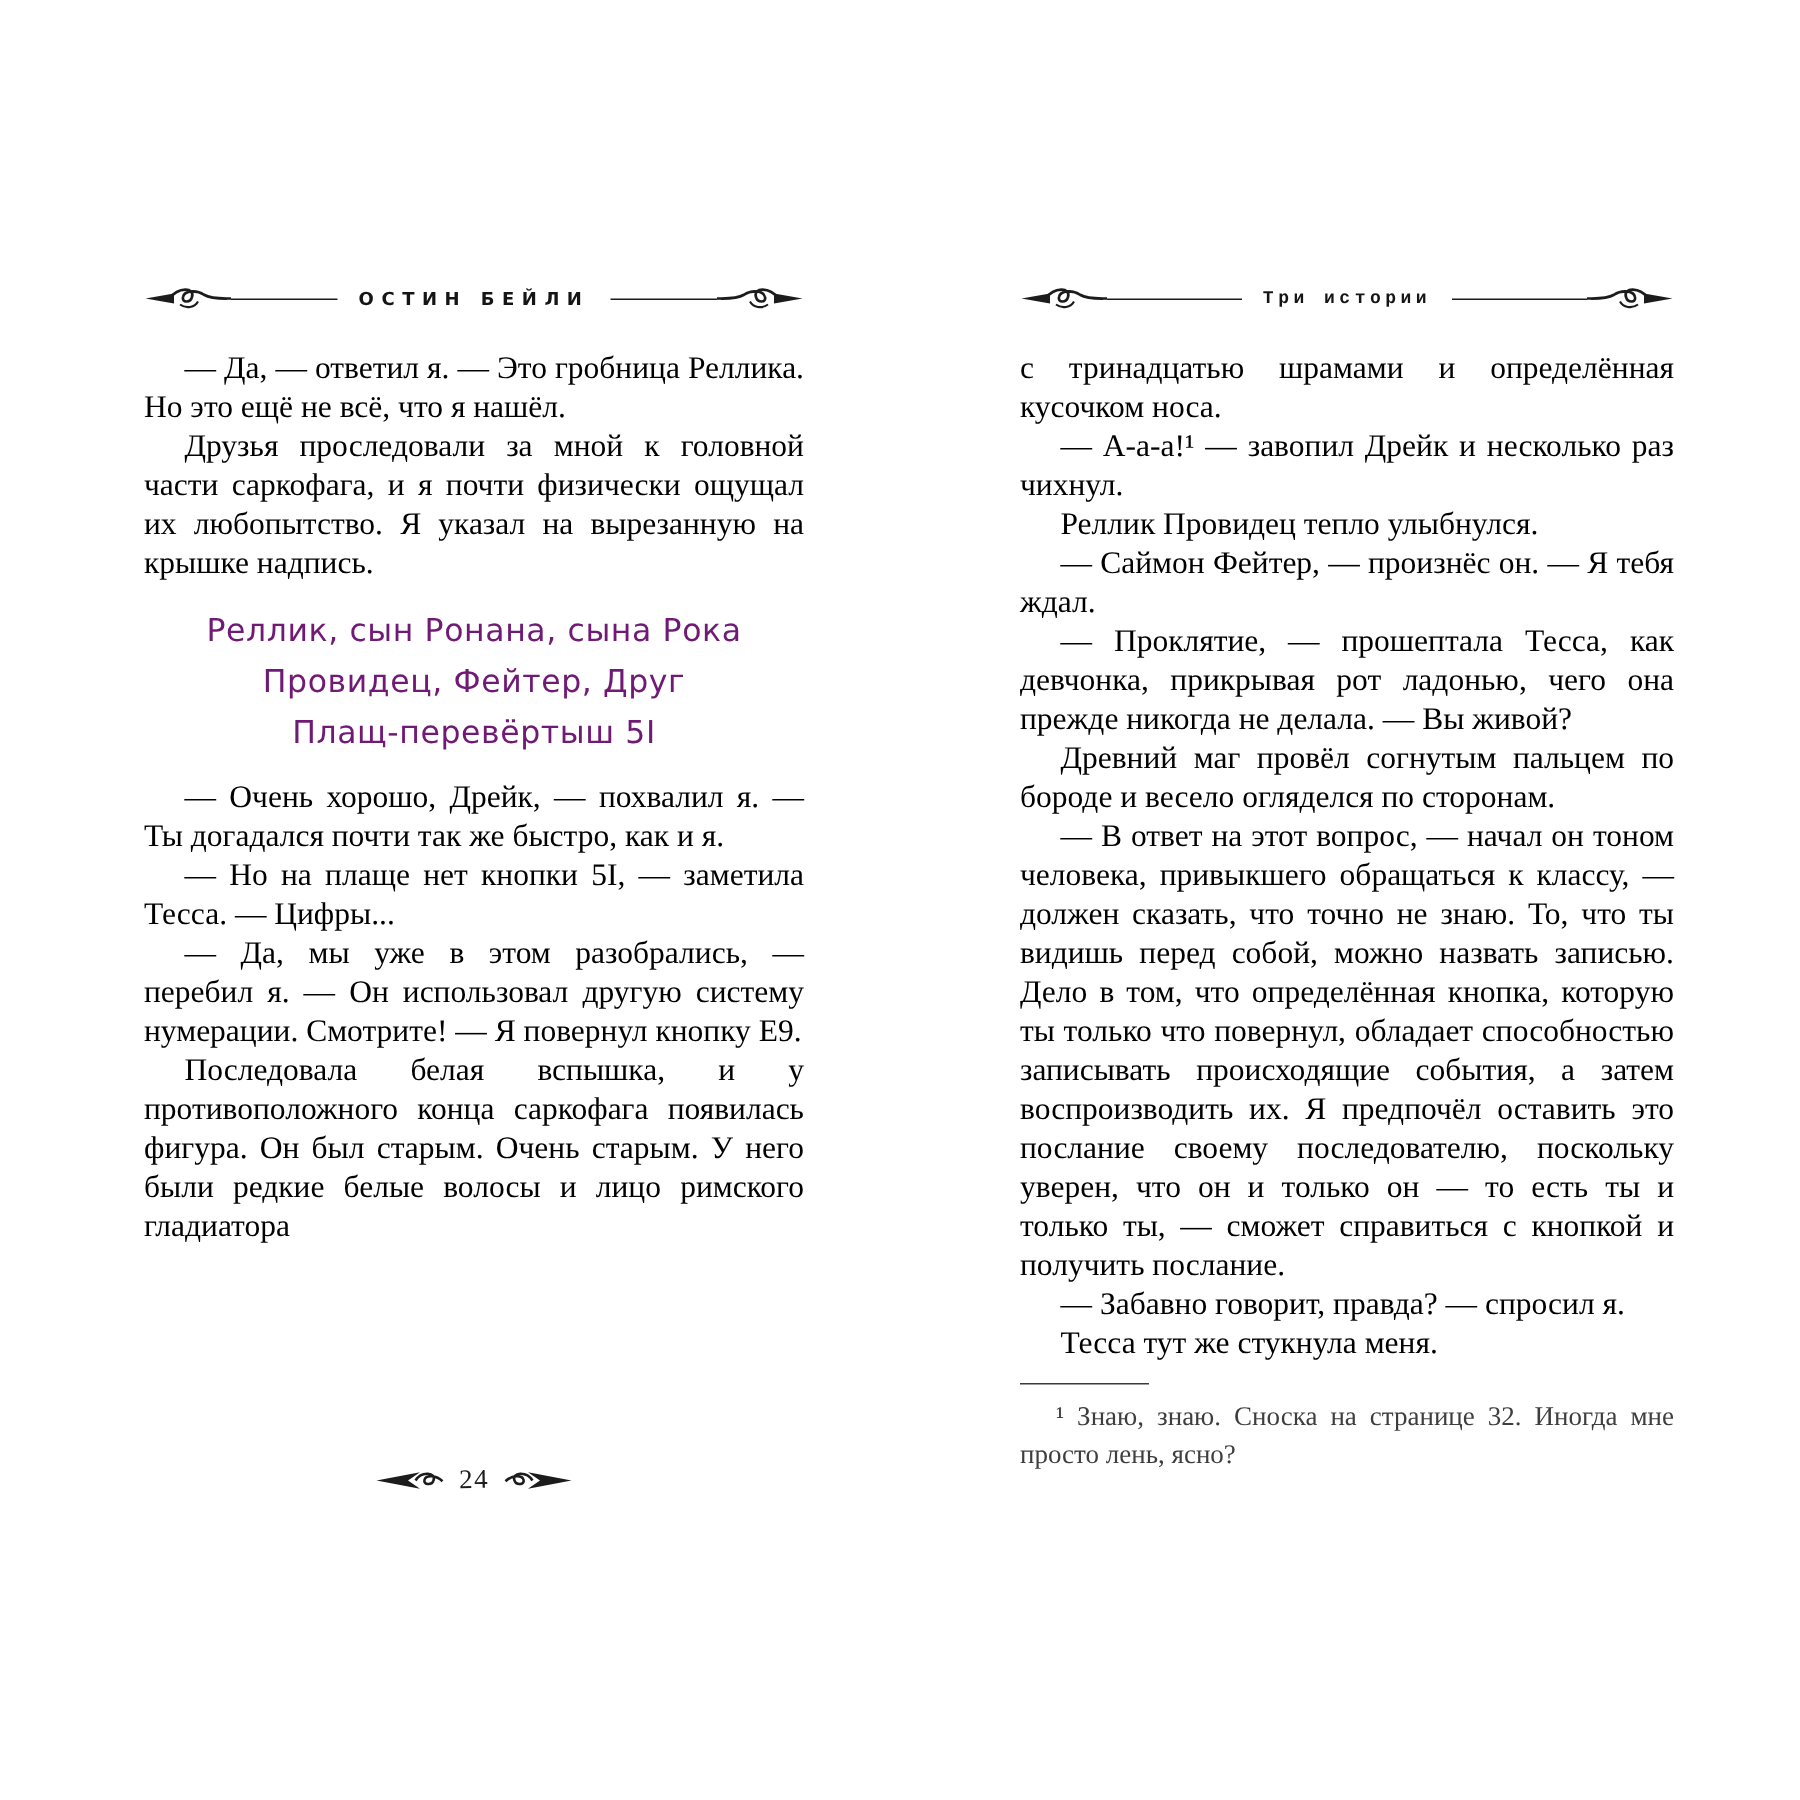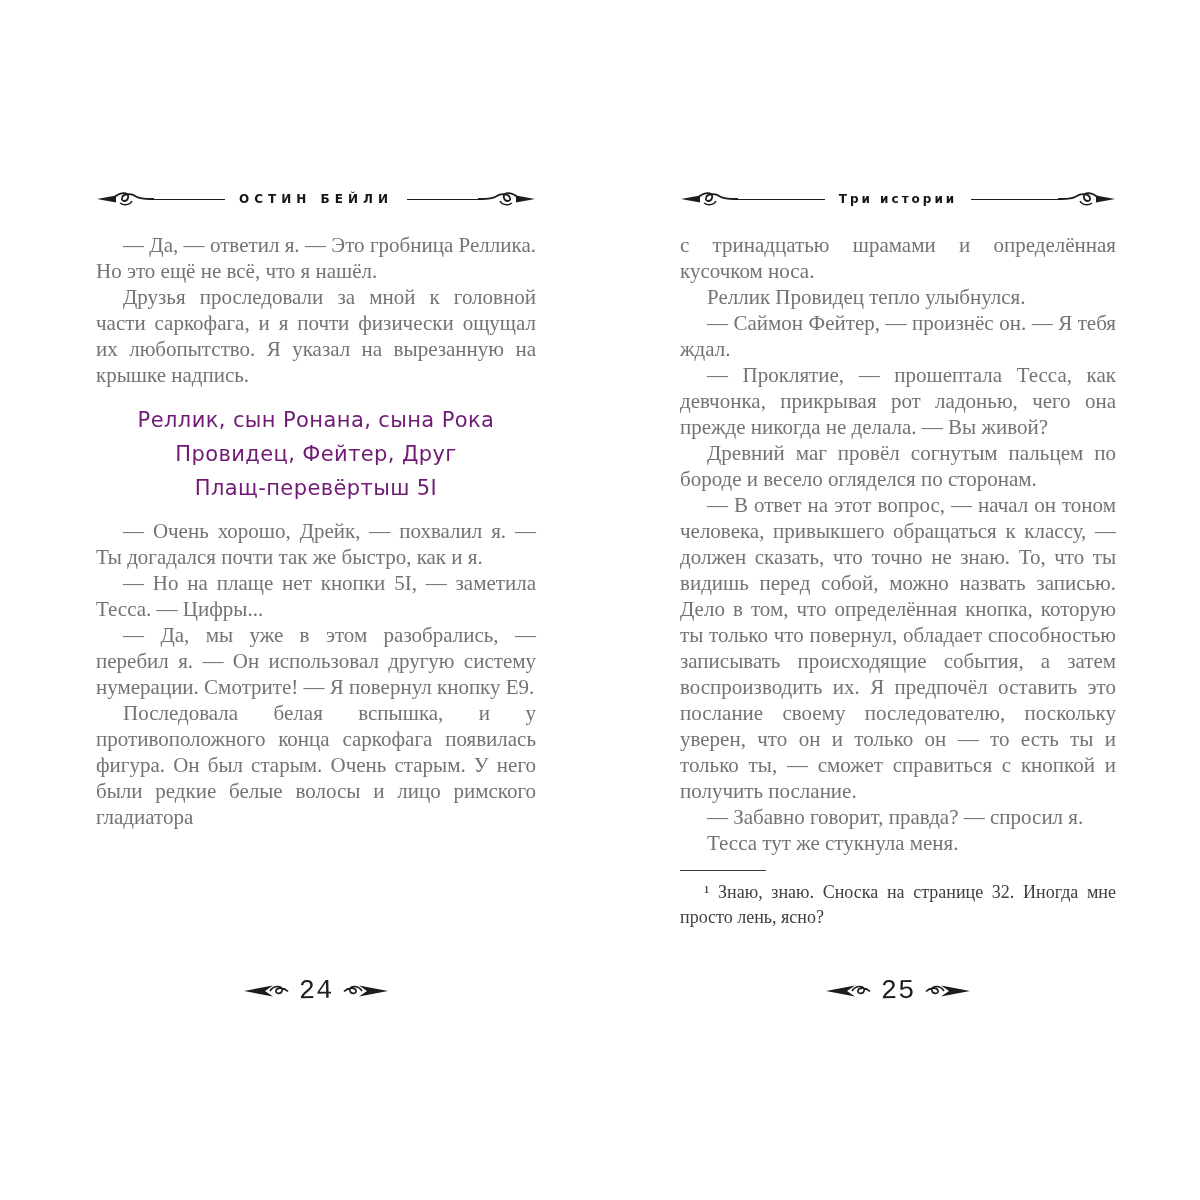--- a/index.html
+++ b/index.html
@@ -44,21 +44,21 @@
   .mirror { transform: scaleX(-1); }
 
   
   .page-body { margin-top: 22px; }
   .page-body p {
     margin: 0;
     font-size: 21px;
     line-height: 26px;
     text-align: justify;
     text-indent: 27px;
-    color: #737373;
+    color: #000000;
   }
   .page-body p.continuation { text-indent: 0; }
 
   .inscription {
     margin: 15px 0 13px 0;
     text-align: center;
     font-family: "DejaVu Sans", sans-serif;
     font-size: 21px;
     line-height: 34px;
     letter-spacing: 0.4px;
@@ -85,22 +85,22 @@
   .folio {
     position: absolute;
     top: 788px;
     left: 0; right: 0;
     display: flex;
     justify-content: center;
     align-items: center;
     gap: 10px;
   }
   .folio-number {
-    font-family: Liberation Mono, monospace;
-    font-size: 27px;
+    font-family: Liberation Serif, serif;
+    font-size: 18px;
     color: #1d1d1d;
     letter-spacing: 1px;
     transform: rotate(-1deg);
   }
 </style>
 </head>
 <body>
 
 <div class="page page-left">
 
@@ -151,49 +151,39 @@
 
 <div class="page page-right">
 
   <div class="running-head">
     <svg class="flourish" width="58" height="18" viewBox="0 0 58 18">
       <path d="M1,9 L20,5.6 L20,12.4 Z" fill="#1c1c1c"></path>
       <path d="M17,9 C23,1 34,1.5 32,8 C31,12 25,12 26,8 C27,3.5 35,3 40,6.5 C45,9.5 52,9 58,9" stroke="#1c1c1c" stroke-width="1.8" fill="none"></path>
       <path d="M24,13 C28,16 34,15 36,11" stroke="#1c1c1c" stroke-width="1.4" fill="none"></path>
     </svg>
     <span class="head-rule"></span>
-    <span class="head-title" style="letter-spacing:3px;">Три истории</span>
+    <span class="head-title" style="letter-spacing:3px;font-family:Liberation Mono, monospace;">Три истории</span>
     <span class="head-rule"></span>
     <svg class="flourish mirror" width="58" height="18" viewBox="0 0 58 18">
       <path d="M1,9 L20,5.6 L20,12.4 Z" fill="#1c1c1c"></path>
       <path d="M17,9 C23,1 34,1.5 32,8 C31,12 25,12 26,8 C27,3.5 35,3 40,6.5 C45,9.5 52,9 58,9" stroke="#1c1c1c" stroke-width="1.8" fill="none"></path>
       <path d="M24,13 C28,16 34,15 36,11" stroke="#1c1c1c" stroke-width="1.4" fill="none"></path>
     </svg>
   </div>
 
   <div class="page-body">
     <p class="continuation">с тринадцатью шрамами и определённая кусочком носа.</p>
+    <p>— А-а-а!¹ — завопил Дрейк и несколько раз чихнул.</p>
     <p>Реллик Провидец тепло улыбнулся.</p>
     <p>— Саймон Фейтер, — произнёс он. — Я тебя ждал.</p>
     <p>— Проклятие, — прошептала Тесса, как девчонка, прикрывая рот ладонью, чего она прежде никогда не делала. — Вы живой?</p>
     <p>Древний маг провёл согнутым пальцем по бороде и весело огляделся по сторонам.</p>
     <p>— В ответ на этот вопрос, — начал он тоном человека, привыкшего обращаться к классу, — должен сказать, что точно не знаю. То, что ты видишь перед собой, можно назвать записью. Дело в том, что определённая кнопка, которую ты только что повернул, обладает способностью записывать происходящие события, а затем воспроизводить их. Я предпочёл оставить это послание своему последователю, поскольку уверен, что он и только он — то есть ты и только ты, — сможет справиться с кнопкой и получить послание.</p>
     <p>— Забавно говорит, правда? — спросил я.</p>
     <p>Тесса тут же стукнула меня.</p>
 
     <div class="footnote-block">
       <hr class="footnote-rule">
       <p class="footnote-text">¹ Знаю, знаю. Сноска на странице 32. Иногда мне просто лень, ясно?</p>
     </div>
   </div>
 
-  <div class="folio">
-    <svg class="flourish" width="46" height="18" viewBox="0 0 46 18">
-      <path d="M1,9 L30,3.5 L22,9 L30,14.5 Z" fill="#1c1c1c"></path>
-      <path d="M27,9 C31,2.5 41,3.5 39,9 C38,12.5 32,12 33,8.5 C34,5 41,5.5 45,9.5" stroke="#1c1c1c" stroke-width="1.7" fill="none"></path>
-    </svg>
-    <span class="folio-number">25</span>
-    <svg class="flourish mirror" width="46" height="18" viewBox="0 0 46 18">
-      <path d="M1,9 L30,3.5 L22,9 L30,14.5 Z" fill="#1c1c1c"></path>
-      <path d="M27,9 C31,2.5 41,3.5 39,9 C38,12.5 32,12 33,8.5 C34,5 41,5.5 45,9.5" stroke="#1c1c1c" stroke-width="1.7" fill="none"></path>
-    </svg>
-  </div>
 </div>
 
 </body></html>

